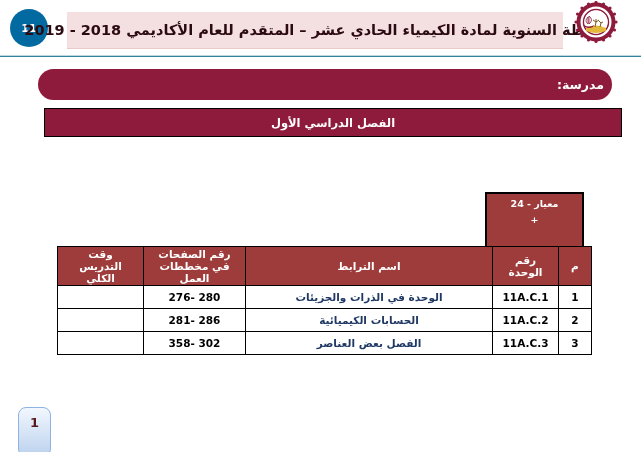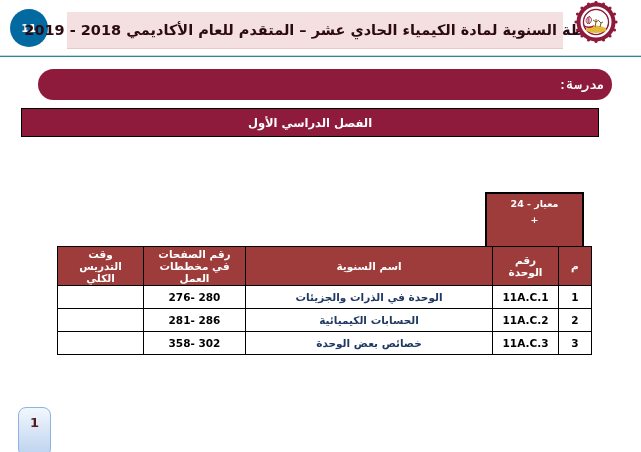--- a/index.html
+++ b/index.html
@@ -40,25 +40,25 @@
   
   .school-pill {
     position:absolute; left:38px; top:69px;
     width:574px; height:31px;
     background:#8E1B3C;
     border-radius:16px;
     display:flex; align-items:center;
     padding:0 8px;
   }
   .school-pill .school-label {
-    color:#fff; font-weight:bold; font-size:12.5px;font-family:Liberation Mono, monospace;
+    color:#fff; font-weight:bold; font-size:12.5px;
   }
   
   .semester-bar {
-    position:absolute; left:21px; top:108px;
+    position:absolute; left:44px; top:108px;
     width:578px; height:29px;
     background:#8E1B3C;
     border:1px solid #000;
     display:flex; align-items:center; justify-content:center;
   }
   .semester-bar .semester-text {
     color:#fff; font-weight:bold; font-size:11.5px;
   }
   
   .standards-box {
@@ -184,21 +184,21 @@
     <col class="col-num">
       <col class="col-code">
       <col class="col-name">
       <col class="col-pages">
       <col class="col-time">
   </colgroup>
   <thead>
     <tr>
       <th>م</th>
       <th>رقم الوحدة</th>
-      <th>اسم السنوية</th>
+      <th>اسم الترابط</th>
       <th>رقم الصفحات في مخططات العمل</th>
       <th>وقت التدريس الكلي</th>
     </tr>
   </thead>
   <tbody>
     <tr>
       <td>1</td>
       <td><span class="ltr">11A.C.1</span></td>
       <td><span class="unit-name">الوحدة في الذرات والجزيئات</span></td>
       <td><span class="ltr">276- 280</span></td>
@@ -207,21 +207,21 @@
     <tr>
       <td>2</td>
       <td><span class="ltr">11A.C.2</span></td>
       <td><span class="unit-name">الحسابات الكيميائية</span></td>
       <td><span class="ltr">281- 286</span></td>
       <td></td>
     </tr>
     <tr>
       <td>3</td>
       <td><span class="ltr">11A.C.3</span></td>
-      <td><span class="unit-name">خصائص بعض الوحدة</span></td>
+      <td><span class="unit-name">الفصل بعض العناصر</span></td>
       <td><span class="ltr">358- 302</span></td>
       <td></td>
     </tr>
   </tbody>
 </table>
 
 <div class="page-tab">
   <span>1</span>
 </div>
 

